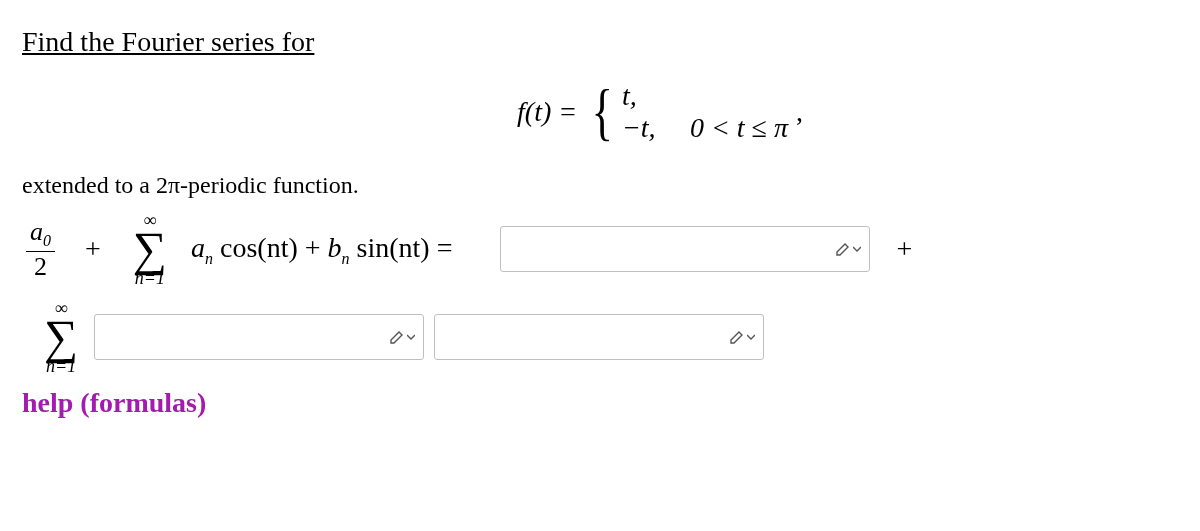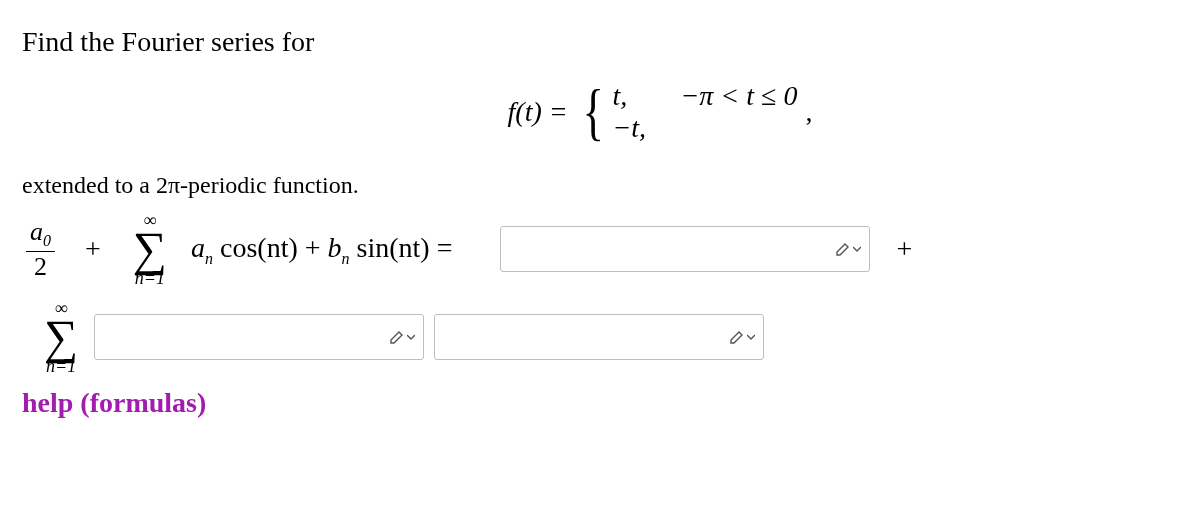--- a/index.html
+++ b/index.html
@@ -13,20 +13,21 @@
     color: #000;
     overflow: hidden;
   }
   .page {
     position: relative;
     padding: 26px 22px 0 22px;
   }
   .prompt {
     font-size: 28px;
     margin-bottom: 22px;
+    text-decoration: underline;
   }
   .piecewise {
     text-align: center;
     margin: 0 0 28px 0;
     font-size: 28px;
     white-space: nowrap;
   }
   .piecewise-inner {
     display: inline-flex;
     align-items: center;
@@ -154,24 +155,24 @@
 
   <div class="prompt">Find the Fourier series for</div>
 
   <div class="piecewise">
     <span class="piecewise-inner">
       <span class="mathit">f(t) =</span>
       <span class="brace">{</span>
       <span class="piece-col">
         <span class="piece-row">
           <span class="piece-val mathit">t,</span>
-          <span class="mathit">−π &lt; t ≤ 0</span>
         </span>
         <span class="piece-row">
           <span class="piece-val mathit">−t,</span>
+          <span class="mathit">0 &lt; t ≤ π</span>
         </span>
       </span>
       <span>,</span>
     </span>
   </div>
 
   <div class="extended">extended to a 2π-periodic function.</div>
 
   <div class="serieswrap">
 

